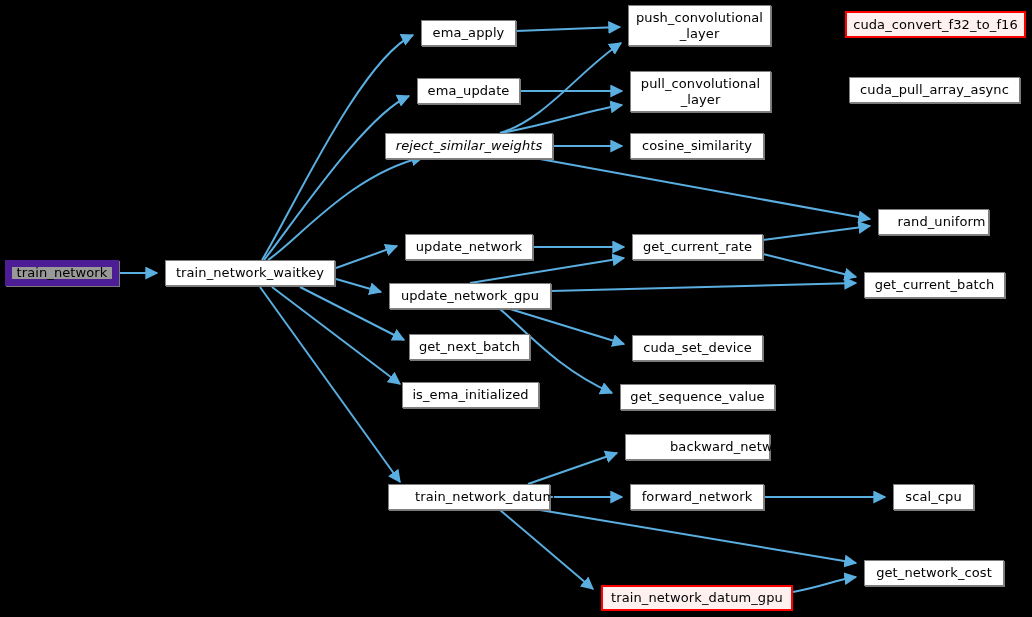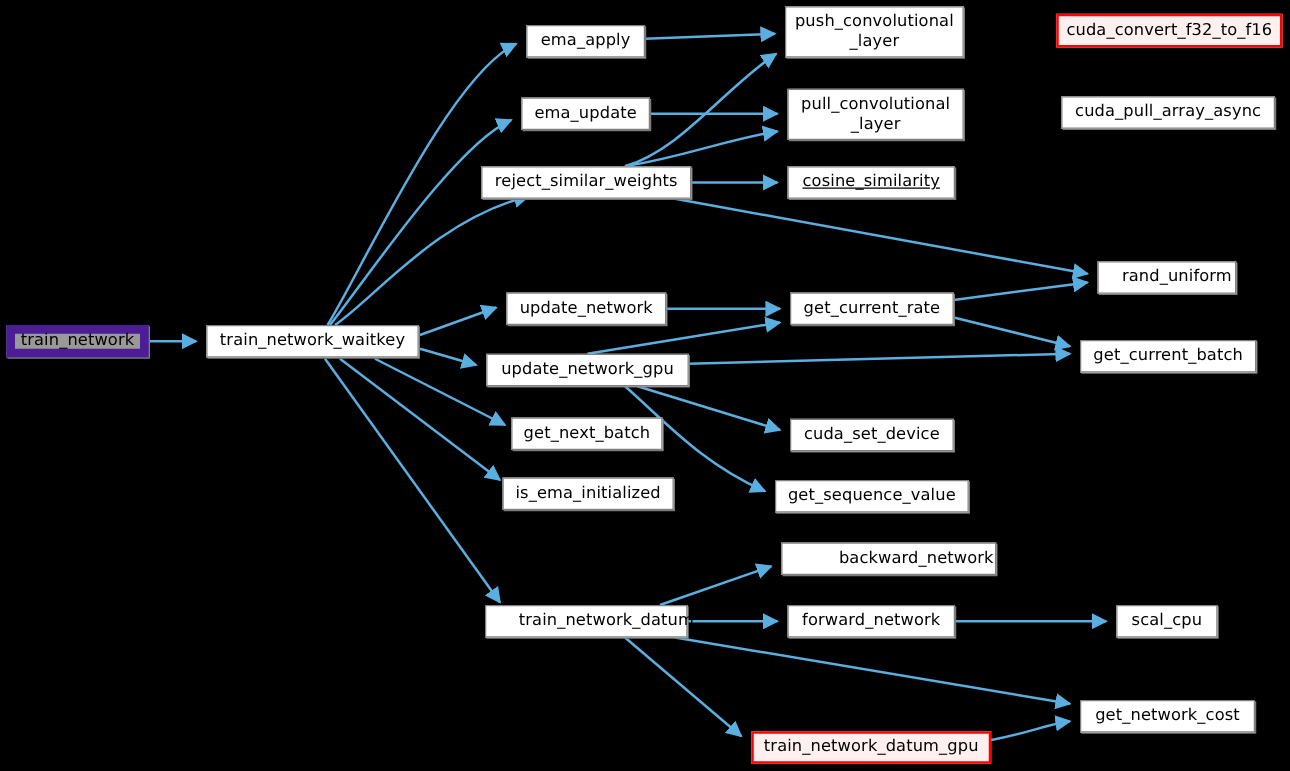--- a/index.html
+++ b/index.html
@@ -70,35 +70,35 @@
         <path d="M500,510 L593,589" fill="none" stroke="#5aaee0" stroke-width="2" marker-end="url(#ah)"></path>
         <path d="M764,497 L885,497" fill="none" stroke="#5aaee0" stroke-width="2" marker-end="url(#ah)"></path>
         <path d="M793,592 C825,586 835,580 856,577" fill="none" stroke="#5aaee0" stroke-width="2" marker-end="url(#ah)"></path>
       </g>
   </svg>
   <div id="node-layer">
       <div class="node gray" style="left: 5px; top: 260px; width: 114px; height: 26px;"><span>train_network</span></div>
       <div class="node" style="left: 165px; top: 260px; width: 170px; height: 26px;"><span>train_network_waitkey</span></div>
       <div class="node" style="left: 421px; top: 20px; width: 95px; height: 26px;"><span>ema_apply</span></div>
       <div class="node" style="left: 417px; top: 78px; width: 103px; height: 26px;"><span>ema_update</span></div>
-      <div class="node" style="left: 385px; top: 133px; width: 168px; height: 26px;"><span>reject_similar_weights</span></div>
+      <div class="node" style="left: 385px; top: 133px; width: 168px; height: 26px; font-style: italic;"><span>reject_similar_weights</span></div>
       <div class="node" style="left: 405px; top: 234px; width: 128px; height: 26px;"><span>update_network</span></div>
       <div class="node" style="left: 389px; top: 283px; width: 162px; height: 26px;"><span>update_network_gpu</span></div>
       <div class="node" style="left: 409px; top: 334px; width: 121px; height: 26px;"><span>get_next_batch</span></div>
       <div class="node" style="left: 402px; top: 382px; width: 137px; height: 26px;"><span>is_ema_initialized</span></div>
       <div class="node" style="left: 388px; top: 484px; width: 162px; height: 26px; padding-left: 26px;"><span>train_network_datum</span></div>
       <div class="node" style="left: 628px; top: 5px; width: 143px; height: 41px;"><span>push_convolutional
 _layer</span></div>
       <div class="node" style="left: 630px; top: 71px; width: 141px; height: 41px;"><span>pull_convolutional
 _layer</span></div>
-      <div class="node" style="left: 630px; top: 133px; width: 134px; height: 26px; text-decoration: underline;"><span>cosine_similarity</span></div>
+      <div class="node" style="left: 630px; top: 133px; width: 134px; height: 26px;"><span>cosine_similarity</span></div>
       <div class="node" style="left: 632px; top: 234px; width: 131px; height: 26px;"><span>get_current_rate</span></div>
       <div class="node" style="left: 632px; top: 335px; width: 131px; height: 26px;"><span>cuda_set_device</span></div>
       <div class="node" style="left: 620px; top: 384px; width: 155px; height: 26px;"><span>get_sequence_value</span></div>
-      <div class="node" style="left: 625px; top: 434px; width: 172px; height: 26px; padding-left: 44px;"><span>backward_network</span></div>
+      <div class="node" style="left: 625px; top: 434px; width: 145px; height: 26px; padding-left: 44px;"><span>backward_network</span></div>
       <div class="node" style="left: 630px; top: 484px; width: 134px; height: 26px;"><span>forward_network</span></div>
       <div class="node red" style="left: 601px; top: 585px; width: 192px; height: 26px;"><span>train_network_datum_gpu</span></div>
       <div class="node red" style="left: 845px; top: 11px; width: 181px; height: 27px;"><span>cuda_convert_f32_to_f16</span></div>
       <div class="node" style="left: 849px; top: 77px; width: 171px; height: 26px;"><span>cuda_pull_array_async</span></div>
       <div class="node" style="left: 878px; top: 209px; width: 111px; height: 26px; padding-left: 16px;"><span>rand_uniform</span></div>
       <div class="node" style="left: 864px; top: 272px; width: 141px; height: 26px;"><span>get_current_batch</span></div>
       <div class="node" style="left: 893px; top: 484px; width: 81px; height: 26px;"><span>scal_cpu</span></div>
       <div class="node" style="left: 864px; top: 560px; width: 140px; height: 26px;"><span>get_network_cost</span></div>
     </div>
 </div>

